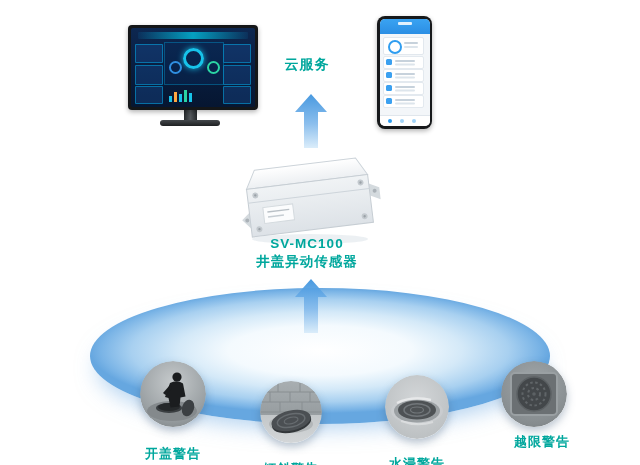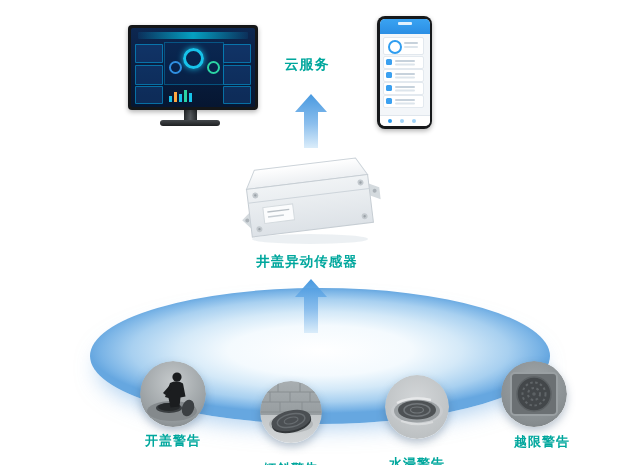--- a/index.html
+++ b/index.html
@@ -66,21 +66,21 @@
   
   .platform{position:absolute;left:90px;top:288px;width:460px;height:136px;border-radius:50%;z-index:1;
     background:radial-gradient(closest-side at 50% 46%, #ffffff 0%, #f4fafe 40%, #d4e9f8 62%, #a8d0f0 82%, #7ab4e6 95%, #66a7e0 100%);
     box-shadow:0 12px 22px -8px rgba(110,170,225,.55);}
 
   
   .alert-item{position:absolute;z-index:2;display:flex;flex-direction:column;align-items:center;}
   .alert-photo{border-radius:50%;overflow:hidden;box-shadow:0 4px 8px rgba(60,90,120,.35);line-height:0;}
   .alert-photo svg{display:block;}
   .alert-label{color:#00a79d;font-weight:700;font-size:13px;letter-spacing:1px;white-space:nowrap;}
-  .ai-1{left:100px;top:345px;} .ai-1 .alert-label{margin-top:5px;}
+  .ai-1{left:100px;top:345px;} .ai-1 .alert-label{margin-top:18px;}
   .ai-2{left:220px;top:365px;} .ai-2 .alert-label{margin-top:17px;}
   .ai-3{left:345px;top:359px;} .ai-3 .alert-label{margin-top:16px;}
   .ai-4{left:458px;top:345px;} .ai-4 .alert-label{margin-top:6px;margin-left:16px;}
 </style>
 </head>
 <body>
 
 <div class="canvas">
 
   <div class="platform"></div>
@@ -171,20 +171,21 @@
           <circle cx="24" cy="83" r="1.2" fill="#9aa1a7"></circle>
         <circle cx="130" cy="83" r="3" fill="#c3c9ce"></circle>
           <circle cx="130" cy="83" r="1.2" fill="#9aa1a7"></circle>
         <rect x="30" y="62" width="30" height="16" fill="#fbfcfd" stroke="#d4dade" stroke-width="1"></rect>
         <line x1="34" y1="67" x2="56" y2="67" stroke="#b9c0c6" stroke-width="1.5"></line>
         <line x1="34" y1="72" x2="50" y2="72" stroke="#c6cdd3" stroke-width="1.5"></line>
       </g>
     </svg>
   </div>
 
+  <div class="teal-label device-model">SV-MC100</div>
   <div class="teal-label device-name">井盖异动传感器</div>
 
   <svg class="arrow arrow-2" width="32" height="54" viewBox="0 0 32 54">
     <defs>
       <linearGradient id="ag2" x1="0" y1="0" x2="0" y2="1">
         <stop offset="0" stop-color="#3f94de"></stop>
           <stop offset="0.55" stop-color="#85bbec"></stop>
           <stop offset="1" stop-color="#d9ecfa"></stop>
       </linearGradient>
     </defs>

